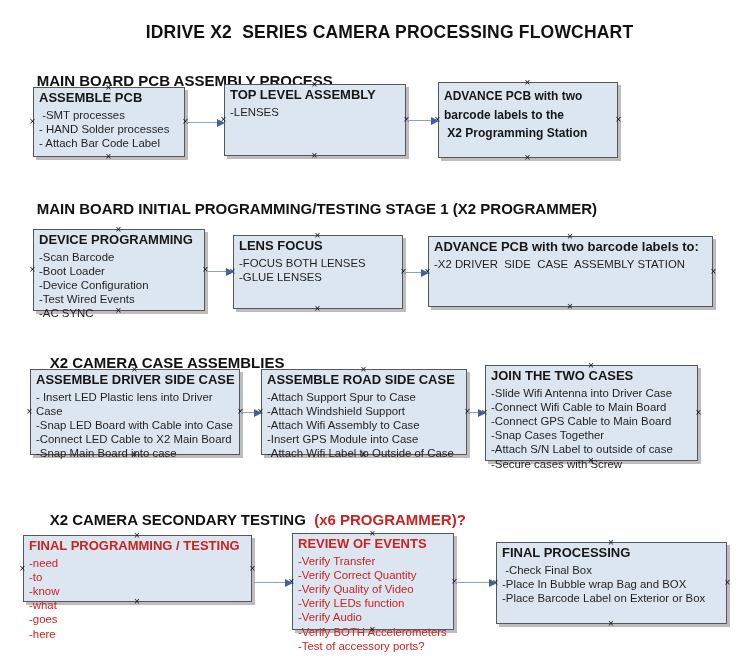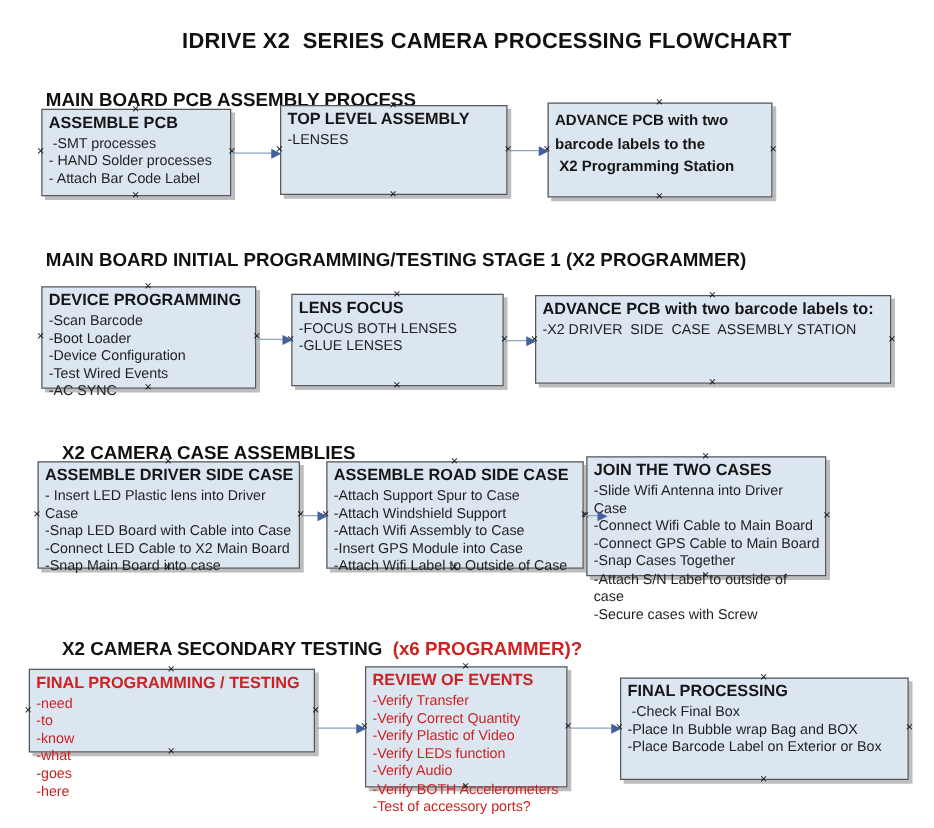--- a/index.html
+++ b/index.html
@@ -159,21 +159,21 @@
         <li>-Attach Windshield Support</li>
         <li>-Attach Wifi Assembly to Case</li>
         <li>-Insert GPS Module into Case</li>
         <li>-Attach Wifi Label to Outside of Case</li>
       </ul>
   <span class="handle h-top">×</span>
       <span class="handle h-bottom">×</span>
       <span class="handle h-left">×</span>
       <span class="handle h-right">×</span>
     </div>
-  <div class="fbox" style="left:469px;top:365px;width:192px;height:96px">
+  <div class="fbox" style="left:485px;top:365px;width:213px;height:96px">
     <div class="fbox-title">JOIN THE TWO CASES</div>
     <ul class="fbox-items">
         <li>-Slide Wifi Antenna into Driver Case</li>
         <li>-Connect Wifi Cable to Main Board</li>
         <li>-Connect GPS Cable to Main Board</li>
         <li>-Snap Cases Together</li>
         <li>-Attach S/N Label to outside of case</li>
         <li>-Secure cases with Screw</li>
       </ul>
   <span class="handle h-top">×</span>
@@ -195,21 +195,21 @@
   <span class="handle h-top">×</span>
       <span class="handle h-bottom">×</span>
       <span class="handle h-left">×</span>
       <span class="handle h-right">×</span>
     </div>
   <div class="fbox red" style="left:292px;top:533px;width:162px;height:97px">
     <div class="fbox-title">REVIEW OF EVENTS</div>
     <ul class="fbox-items">
         <li>-Verify Transfer</li>
         <li>-Verify Correct Quantity</li>
-        <li>-Verify Plastic of Video</li>
+        <li>-Verify Quality of Video</li>
         <li>-Verify LEDs function</li>
         <li>-Verify Audio</li>
         <li>-Verify BOTH Accelerometers</li>
         <li>-Test of accessory ports?</li>
       </ul>
   <span class="handle h-top">×</span>
       <span class="handle h-bottom">×</span>
       <span class="handle h-left">×</span>
       <span class="handle h-right">×</span>
     </div>

